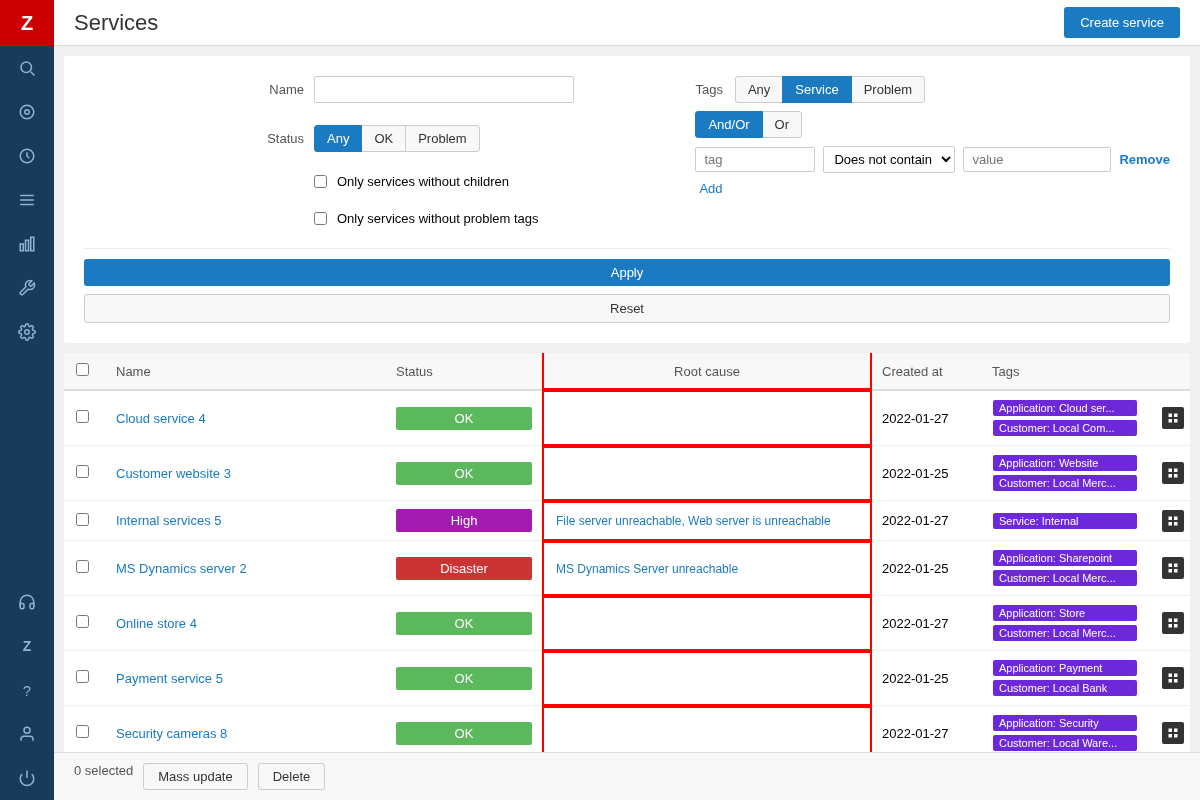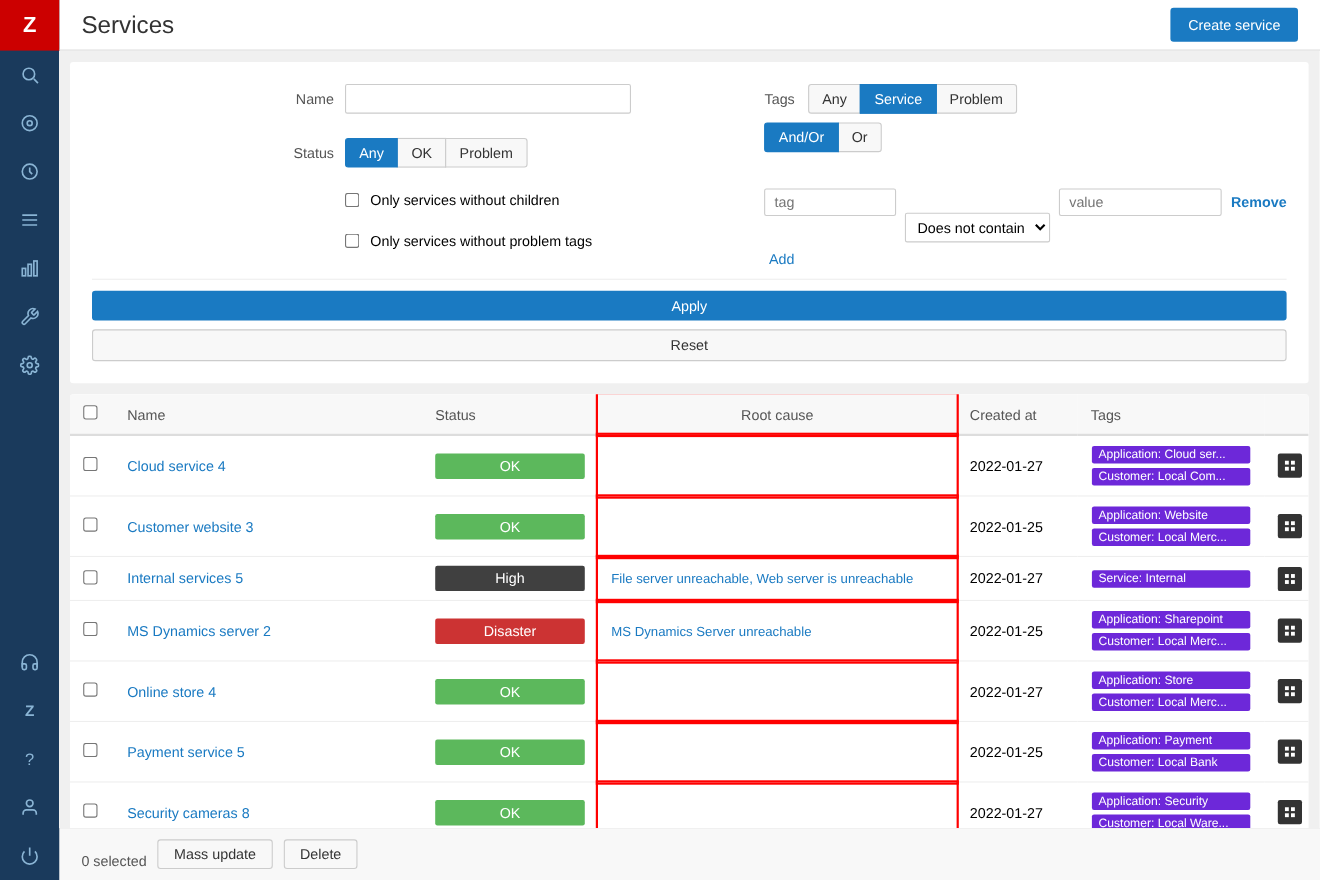--- a/index.html
+++ b/index.html
@@ -154,21 +154,20 @@
       outline: none;
       color: #999;
     }
     .tag-contains-select {
       border: 1px solid #ccc;
       padding: 4px 6px;
       font-size: 13px;
       border-radius: 2px;
       background: #fff;
       cursor: pointer;
-      margin-top: 47px;
     }
     .tag-value-input {
       border: 1px solid #ccc;
       padding: 4px 8px;
       font-size: 13px;
       width: 148px;
       border-radius: 2px;
       outline: none;
       color: #999;
     }
@@ -271,21 +270,21 @@
     .status-badge {
       display: inline-block;
       padding: 4px 10px;
       color: white;
       font-size: 13px;
       border-radius: 2px;
       width: 100%;
       text-align: center;
     }
     .status-ok { background: #5cb85c; }
-    .status-high { background: #404040; }
+    .status-high { background: #a21caf; }
     .status-disaster { background: #cc3333; }
 
     .root-cause-link {
       color: #1a7ac2;
       cursor: pointer;
       font-size: 12px;
     }
 
     .tag-badge {
       display: inline-block;
@@ -316,21 +315,21 @@
       cursor: pointer;
       border-radius: 2px;
     }
 
     
     .bottom-bar {
       background: #f8f8f8;
       border-top: 1px solid #ddd;
       padding: 10px 20px;
       display: flex;
-      align-items: flex-end;
+      align-items: flex-start;
       gap: 10px;
       flex-shrink: 0;
     }
     .selected-count {
       font-size: 13px;
       color: #555;
     }
     .btn-mass-update {
       background: #f8f8f8;
       border: 1px solid #ccc;

